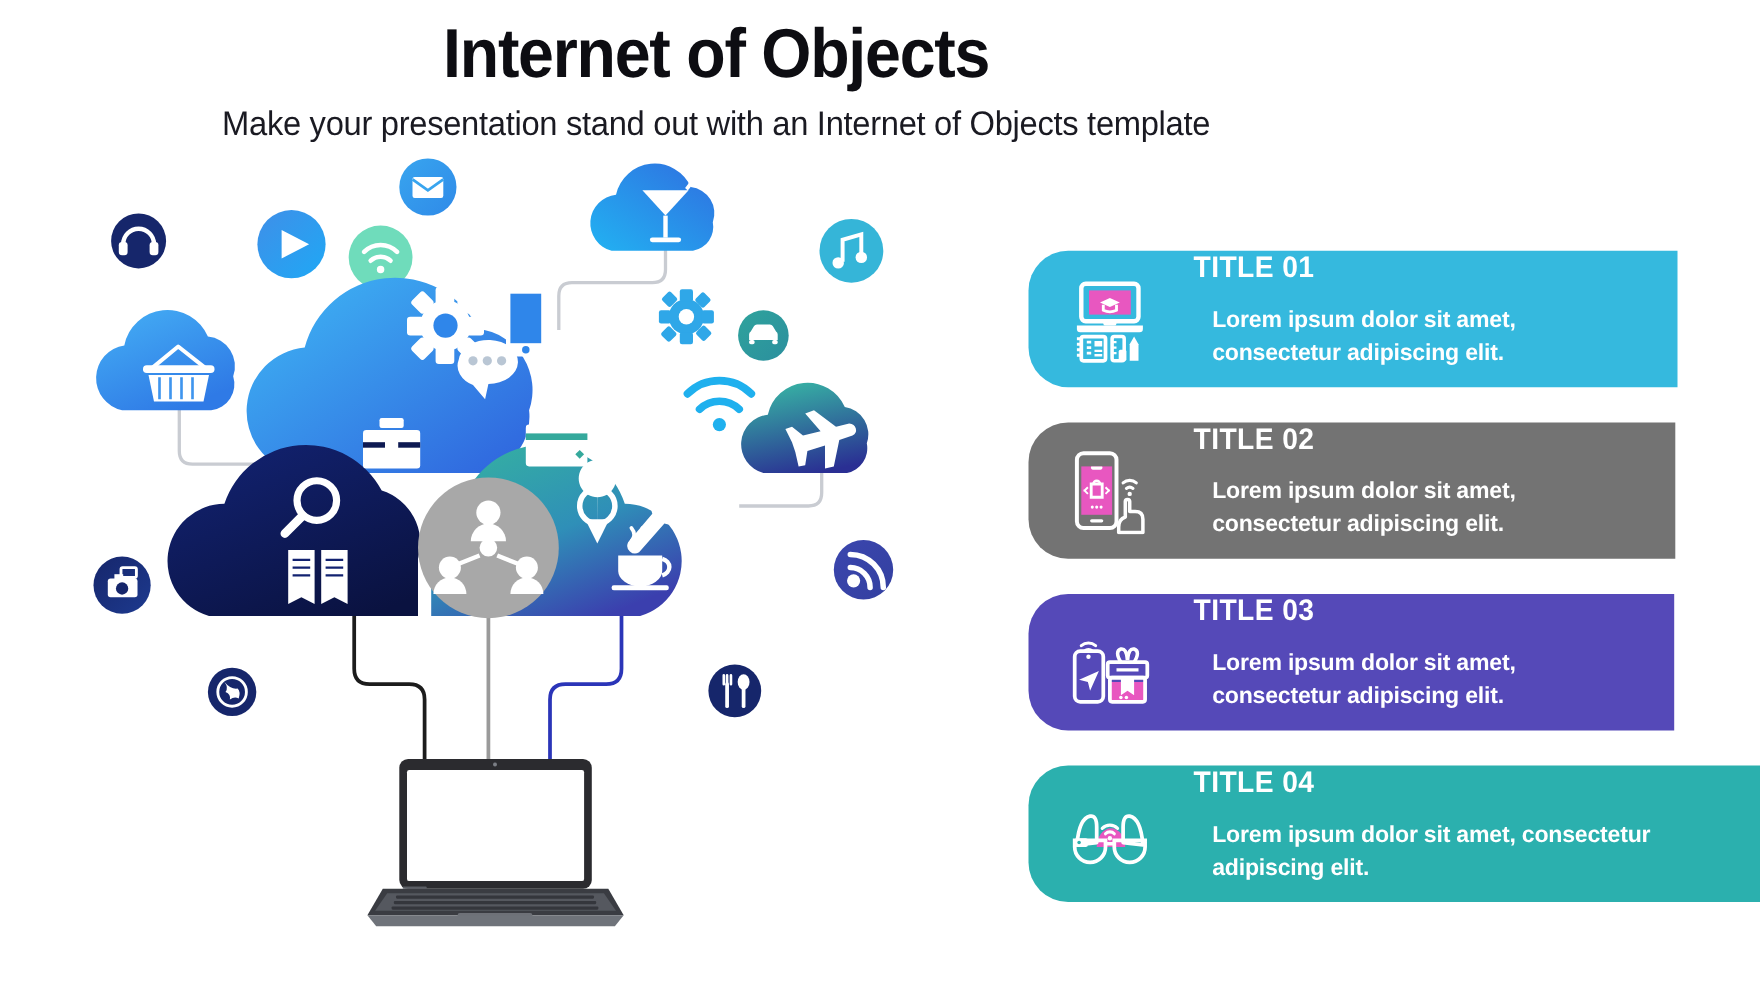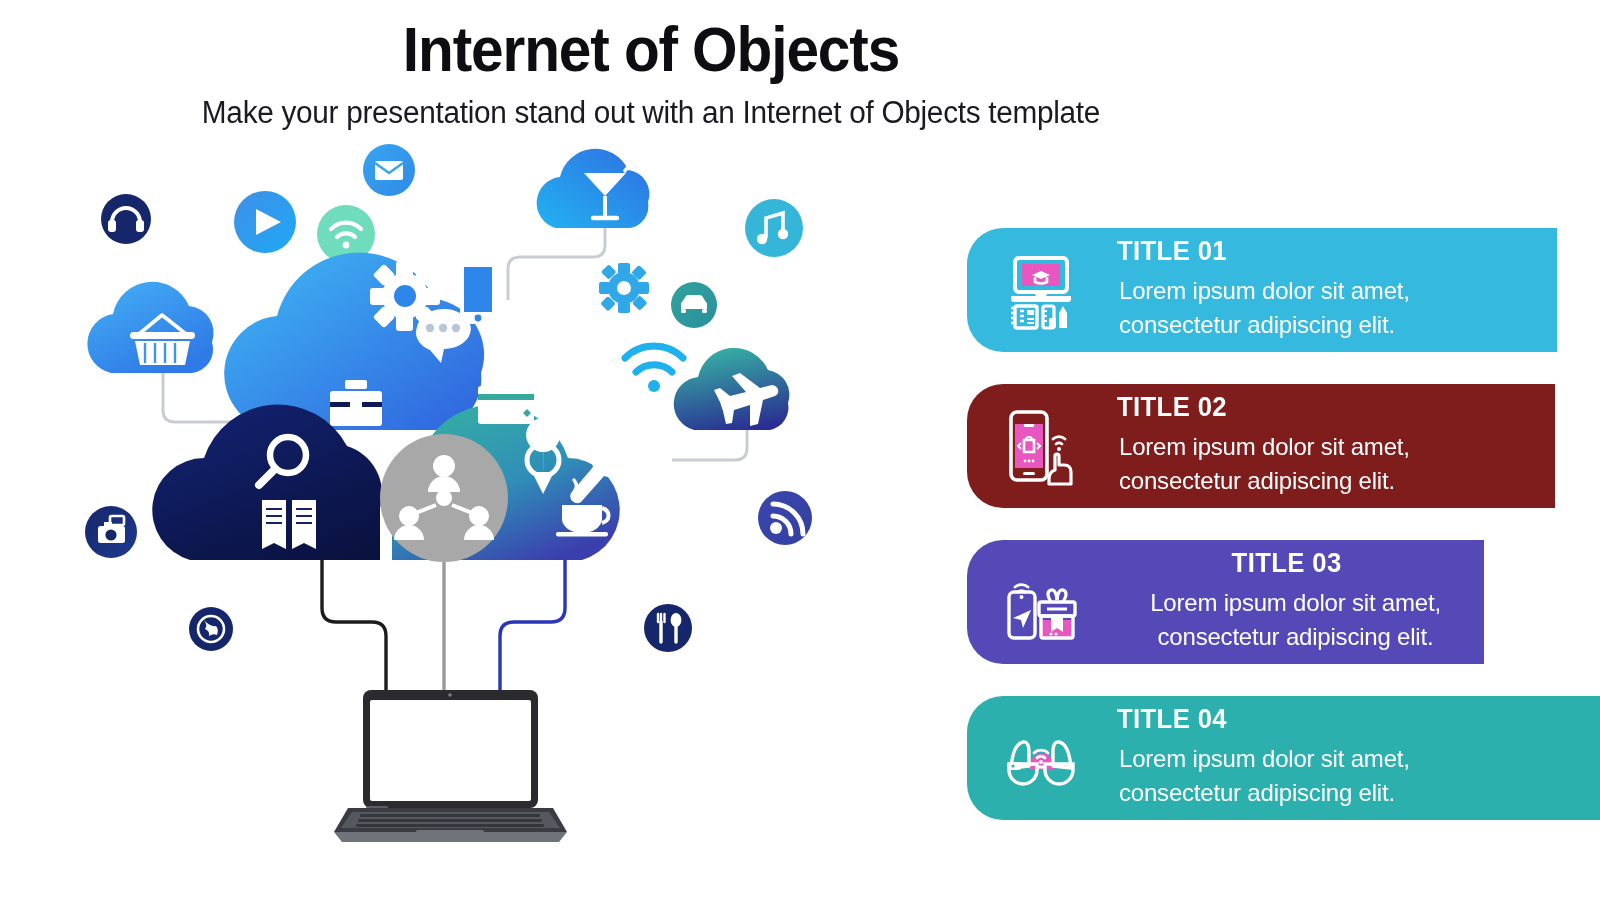--- a/index.html
+++ b/index.html
@@ -23,42 +23,42 @@
     margin:0;padding-top:14px;
     font-size:31px;line-height:1.1;font-weight:400;color:#1a1a22;
     letter-spacing:-.3px;transform:scaleX(.96);
   }
 
   
   .illustration{position:absolute;left:0;top:130px;width:880px;height:760px;}
   .illustration svg{display:block;width:880px;height:760px;}
 
   
-  .cards{position:absolute;left:967px;top:228px;width:600px;height:610px;}
+  .cards{position:absolute;left:935px;top:228px;width:600px;height:610px;}
   .card{
     position:absolute;left:0;width:590px;height:124px;
     border-radius:36px 0 0 36px;
     display:flex;align-items:center;
     box-sizing:border-box;padding-left:26px;
   }
   .card.c1{top:0;background:#35b9de;width:590px;}
-  .card.c2{top:156px;background:#7f1d1d;width:588px;}
-  .card.c3{top:312px;background:#5549b8;width:517px;text-align:center;}
+  .card.c2{top:156px;background:#737373;width:588px;}
+  .card.c3{top:312px;background:#5549b8;width:587px;}
   .card.c4{top:468px;background:#2bb0ae;width:686px;}
   .card-icon{width:96px;height:96px;flex:0 0 96px;display:flex;align-items:center;justify-content:center;}
   .card-icon svg{display:block;}
   .card-body{padding-left:28px;padding-right:10px;}
   .card-title{
     margin:0 0 7px 0;font-size:27px;font-weight:800;color:#ffffff;
     letter-spacing:.4px;
     font-family:"Liberation Sans Narrow","Liberation Sans",sans-serif;
     transform:scaleX(.95);transform-origin:left center;
   }
   .card-desc{
-    margin:2px;font-size:24px;line-height:1.42;color:#ffffff;font-weight:400;
+    margin:17px;font-size:21px;line-height:1.42;color:#ffffff;font-weight:700;
     letter-spacing:-.2px;max-width:400px;
   }
 </style>
 </head>
 <body>
 
 <div class="slide">
 
   <div class="header">
     <h1 class="slide-title">Internet of Objects</h1>

